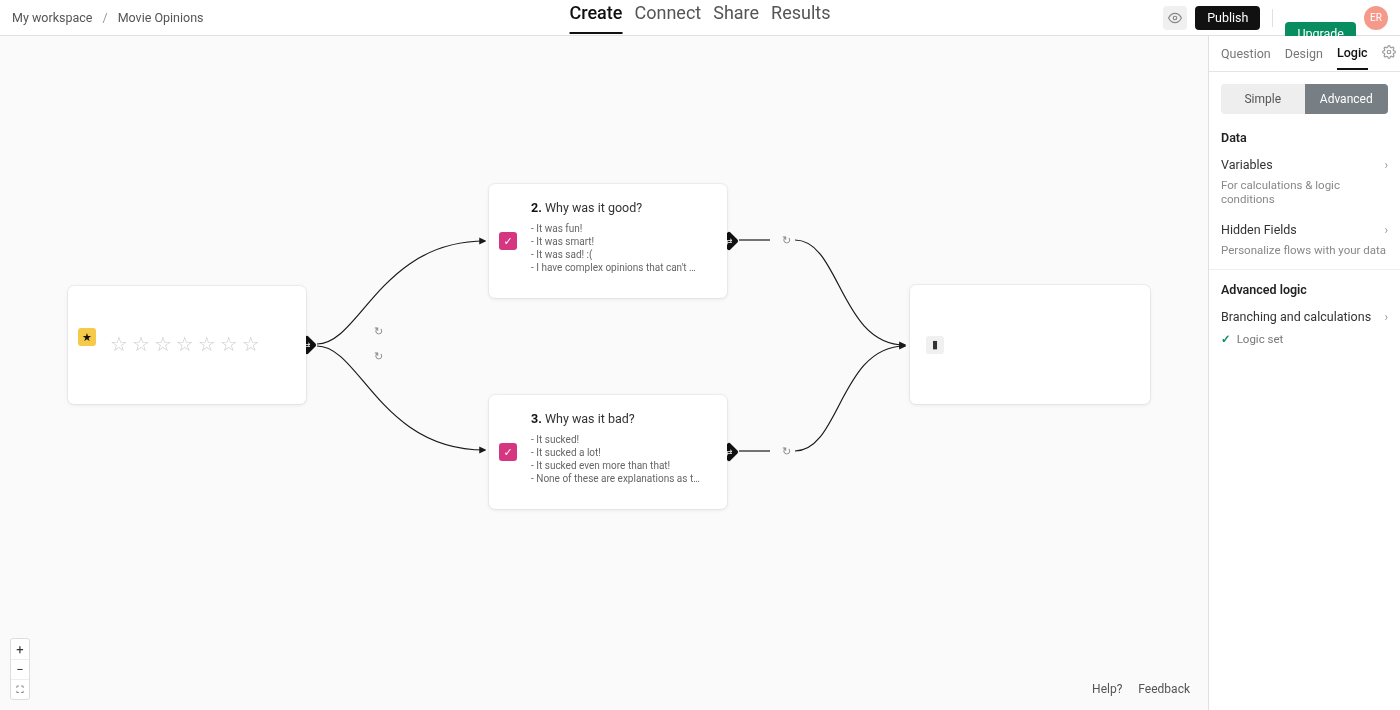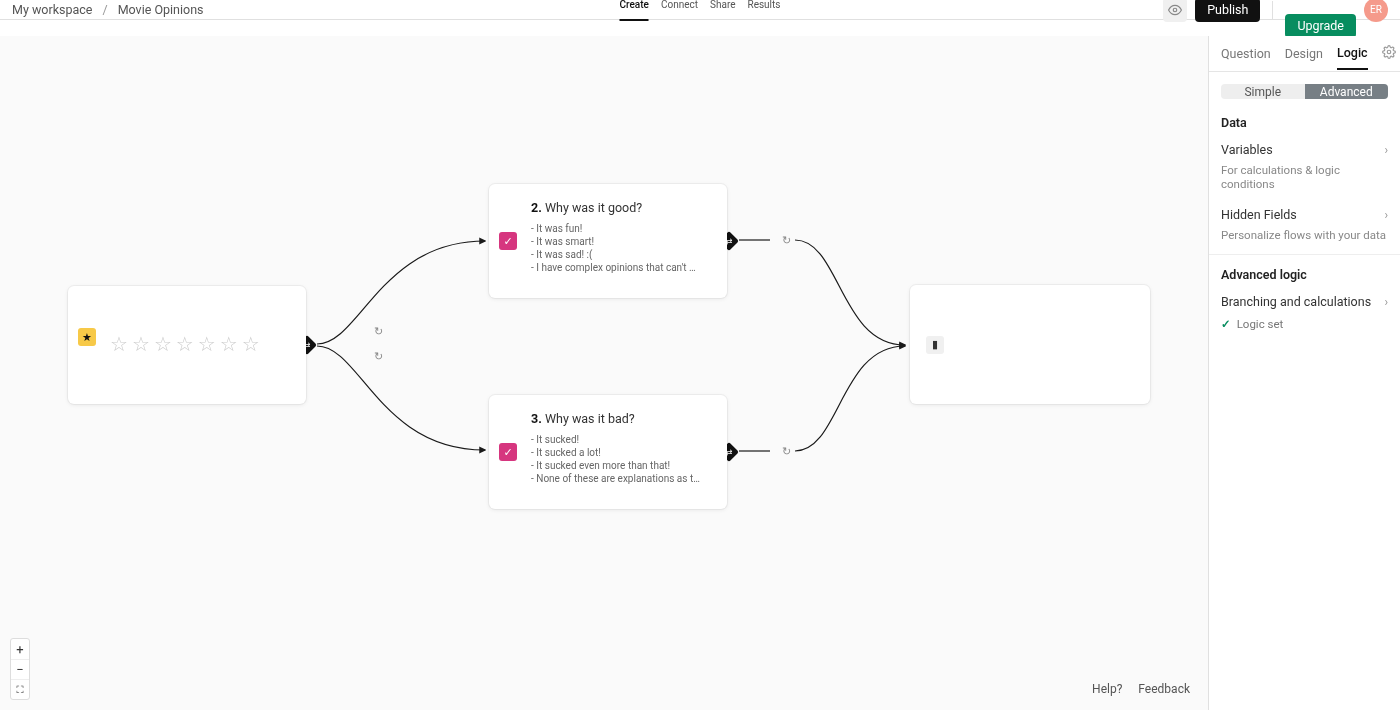--- a/index.html
+++ b/index.html
@@ -1,43 +1,43 @@
 <!DOCTYPE html>
 <html><head>
   <meta charset="utf-8">
   <style>
     * { box-sizing: border-box; margin: 0; padding: 0; font-family: -apple-system, BlinkMacSystemFont, "Segoe UI", Roboto, Helvetica, Arial, sans-serif; }
     html, body { width: 1400px; height: 710px; overflow: hidden; background: #fff; }
 
     
-    .header { height: 20px; border-bottom: 1px solid #e0e0e0; display: flex; align-items: center; padding: 0 12px; }
+    .header { height: 36px; border-bottom: 1px solid #e0e0e0; display: flex; align-items: center; padding: 0 12px; }
     .breadcrumb { display: flex; align-items: center; gap: 10px; font-size: 12.5px; color: #555; }
     .breadcrumb .sep { color: #999; }
-    .main-nav { position: absolute; left: 50%; transform: translateX(-50%); display: flex; gap: 12px; font-size: 10px; color: #555; }
+    .main-nav { position: absolute; left: 50%; transform: translateX(-50%); display: flex; gap: 12px; font-size: 18px; color: #555; }
     .main-nav .nav-item { cursor: pointer; padding-bottom: 9px; }
     .main-nav .nav-item.active { color: #111; border-bottom: 2px solid #111; font-weight: 500; }
     .header-right { margin-left: auto; display: flex; align-items: center; gap: 8px; justify-content: flex-end; }
     .icon-btn { width: 24px; height: 24px; border-radius: 4px; background: #f0f0f0; display: inline-flex; align-items: center; justify-content: center; color: #888; cursor: pointer; }
     .btn { border: none; height: 24px; padding: 0 12px; border-radius: 4px; font-size: 12.5px; cursor: pointer; }
     .btn-publish { background: #111; color: #fff; }
     .btn-upgrade { background: #078d5f; color: #fff; margin-top: 32px; }
     .divider-v { width: 1px; height: 18px; background: #e0e0e0; margin: 0 4px; }
     .avatar { width: 24px; height: 24px; border-radius: 50%; background: #f59a8b; color: #fff; font-size: 10px; display: inline-flex; align-items: center; justify-content: center; }
 
     
     .content { position: absolute; top: 36px; left: 0; right: 192px; bottom: 0; background: #fafafa; }
     .sidebar-right { position: absolute; top: 36px; right: 0; width: 192px; bottom: 0; border-left: 1px solid #e0e0e0; background: #fff; display: flex; flex-direction: column; }
 
     
     .sb-tabs { display: flex; align-items: center; height: 36px; border-bottom: 1px solid #e5e5e5; padding: 0 12px; font-size: 12.5px; gap: 14px; color: #777; }
     .sb-tab { cursor: pointer; padding-bottom: 8px; padding-top: 8px; }
     .sb-tab.active { color: #111; border-bottom: 2px solid #111; font-weight: 500; }
     .sb-gear { margin-left: auto; color: #999; cursor: pointer; }
     .sb-body { padding: 12px 12px; font-size: 12.5px; }
-    .toggle-pill { display: flex; background: #eee; border-radius: 4px; height: 15px; overflow: hidden; margin-bottom: 16px; }
+    .toggle-pill { display: flex; background: #eee; border-radius: 4px; height: 30px; overflow: hidden; margin-bottom: 16px; }
     .toggle-pill .opt { flex: 1; display: flex; align-items: center; justify-content: center; font-size: 12px; color: #555; cursor: pointer; }
     .toggle-pill .opt.active { background: #777f85; color: #fff; }
     .sb-section-title { font-size: 12.5px; font-weight: 600; color: #222; margin-bottom: 8px; }
     .sb-item { display: flex; align-items: center; justify-content: space-between; padding: 4px 0; cursor: pointer; }
     .sb-item .label { font-size: 12.5px; color: #333; }
     .sb-item .chev { color: #999; font-size: 12px; }
     .sb-sub { font-size: 11.5px; color: #888; margin-top: 2px; margin-bottom: 12px; }
     .sb-divider { height: 1px; background: #eee; margin: 8px -12px 12px; }
     .logic-status { display: flex; align-items: center; gap: 6px; font-size: 11.5px; color: #777; margin-top: 4px; }
     .logic-status .check { color: #078d5f; font-weight: bold; }

